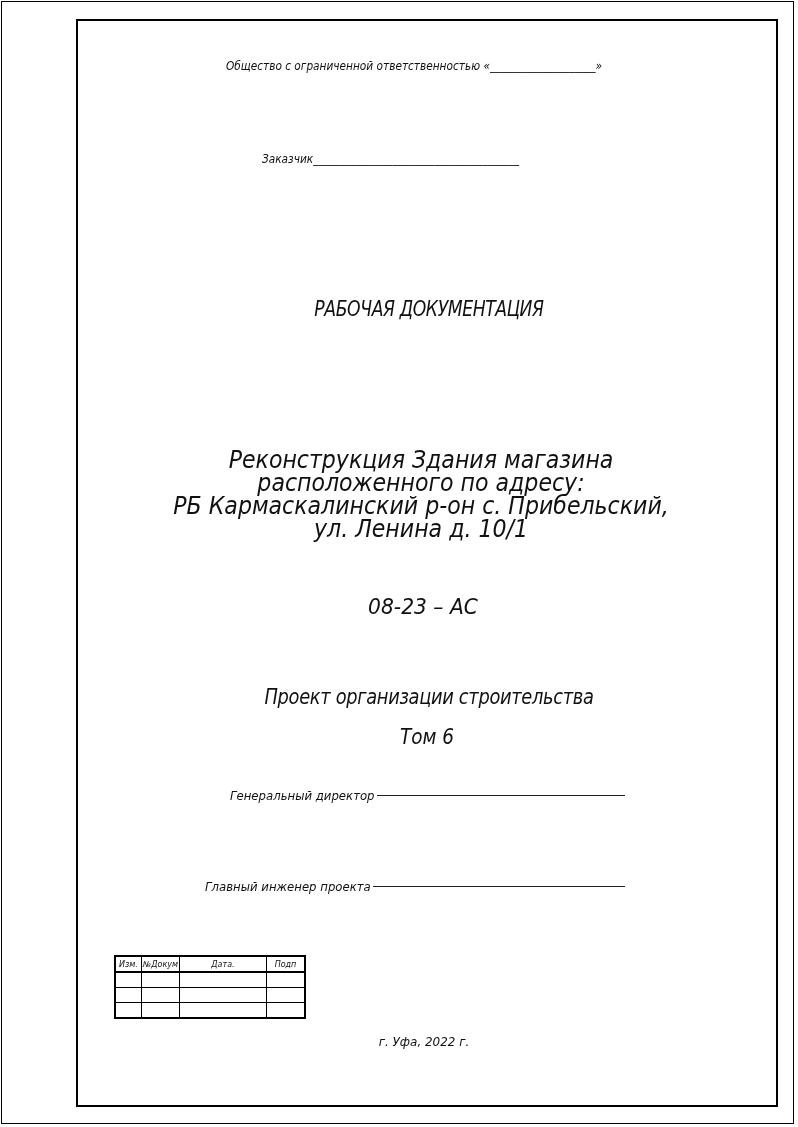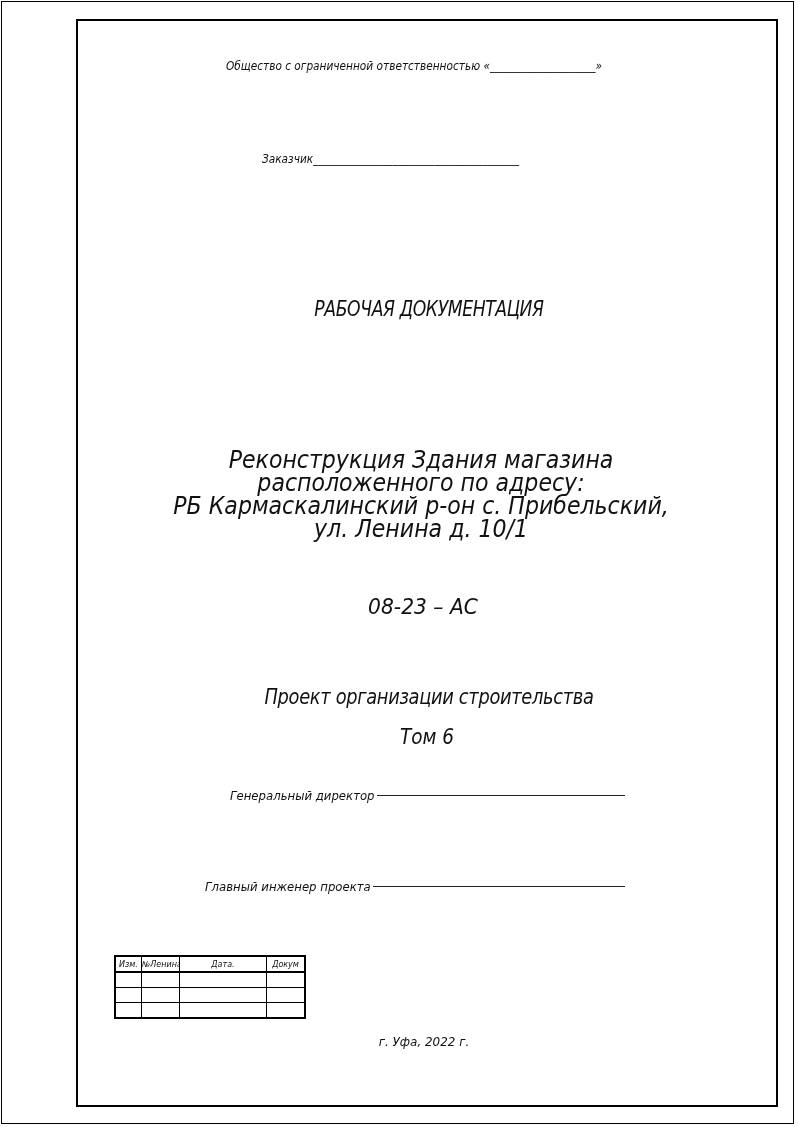--- a/index.html
+++ b/index.html
@@ -187,23 +187,23 @@
 <table class="rev-table">
   <colgroup>
     <col style="width:26px">
     <col style="width:38px">
     <col style="width:87px">
     <col style="width:38px">
   </colgroup>
   <tbody>
       <tr>
     <th>Изм.</th>
-    <th>№Ленина</th>
+    <th>№Докум</th>
     <th>Дата.</th>
-    <th>Докум</th>
+    <th>Подп</th>
   </tr>
   <tr>
     <td></td>
     <td></td>
     <td></td>
     <td></td>
   </tr>
   <tr>
     <td></td>
     <td></td>

